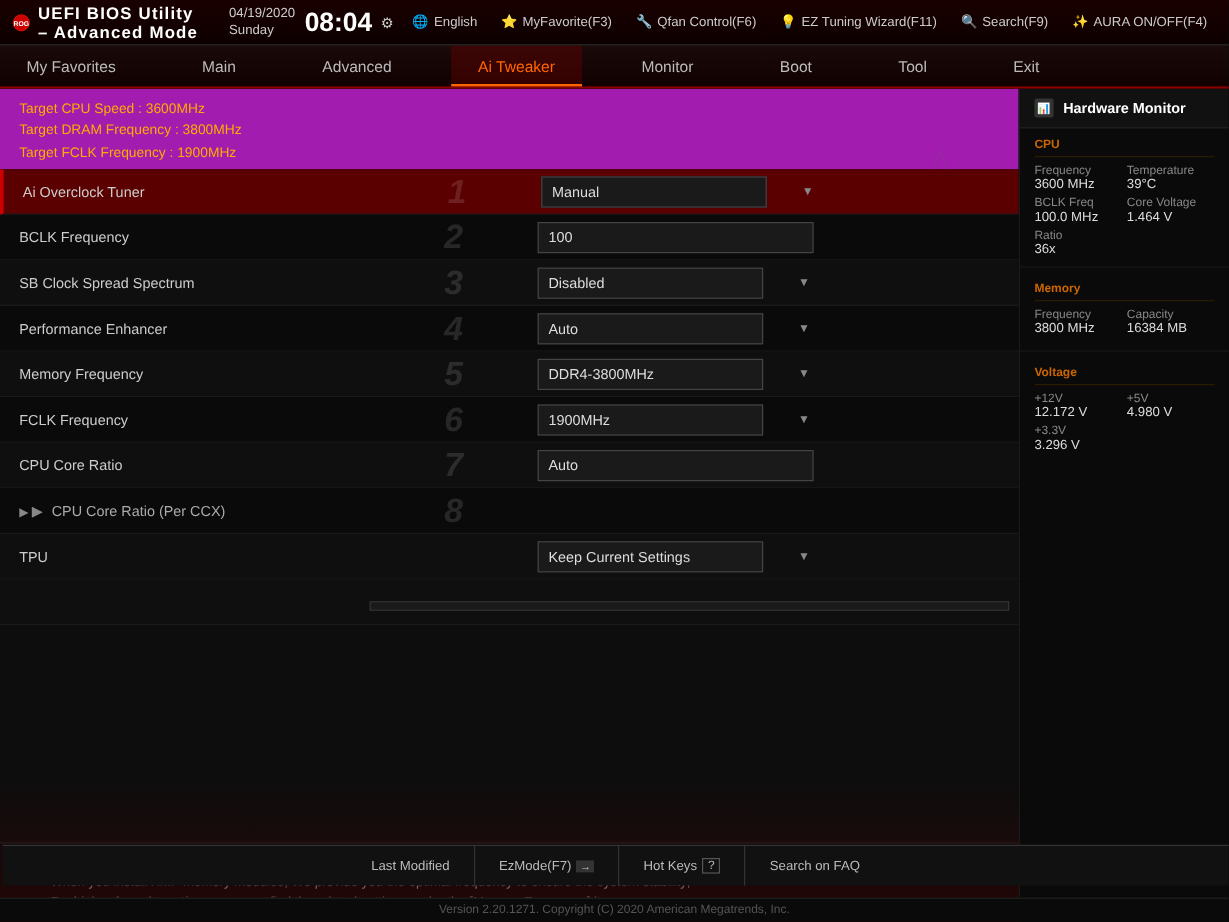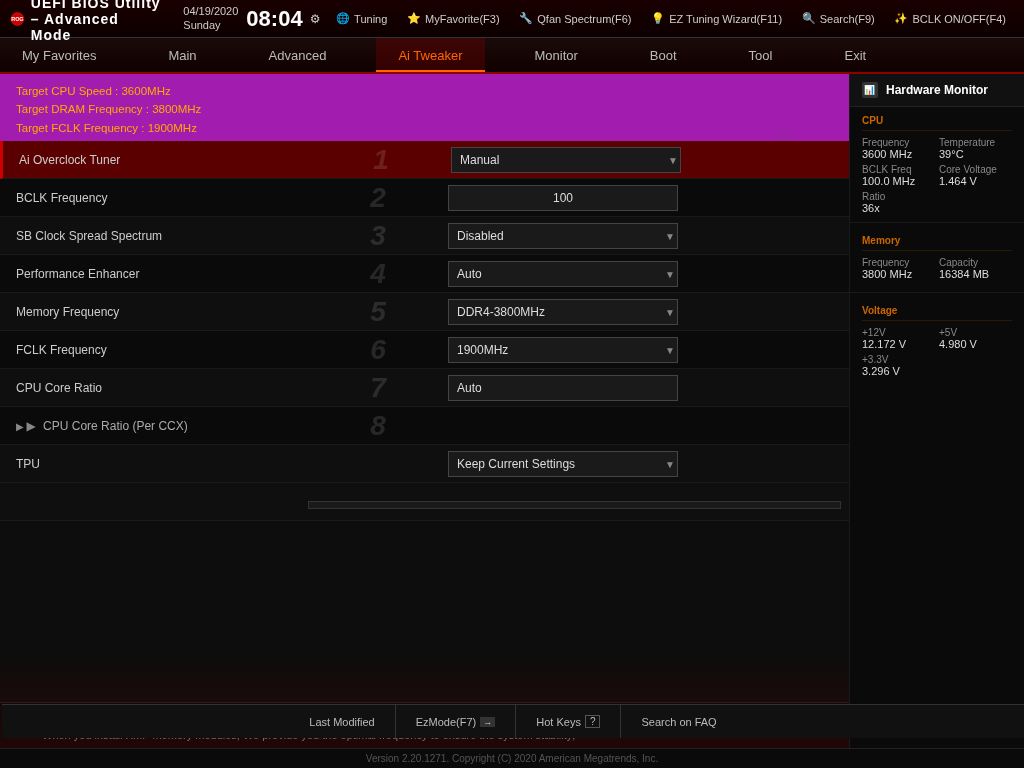--- a/index.html
+++ b/index.html
@@ -163,21 +163,21 @@
       text-align: center;
       font-size: 28px;
       font-weight: bold;
       color: rgba(255,255,255,0.12);
       font-style: italic;
     }
     .setting-control {
       flex: 1;
     }
     .setting-select {
-      width: 230px;
+      width: 188px;
       background: #1a1a1a;
       border: 1px solid #444;
       color: #ddd;
       padding: 5px 24px 5px 8px;
       font-size: 12px;
       cursor: pointer;
       appearance: none;
       -webkit-appearance: none;
       position: relative;
     }
@@ -196,21 +196,20 @@
       font-size: 10px;
       pointer-events: none;
     }
     .setting-input {
       width: 230px;
       background: #1a1a1a;
       border: 1px solid #444;
       color: #ddd;
       padding: 5px 8px;
       font-size: 12px;
-      text-align: center;
     }
     .setting-text {
       width: 230px;
       background: #1a1a1a;
       border: 1px solid #444;
       color: #ddd;
       padding: 5px 8px;
       font-size: 12px;
       display: flex;
       align-items: center;
@@ -401,41 +400,41 @@
       <div>04/19/2020</div>
       <div>Sunday</div>
     </div>
     <span class="header-time">08:04</span>
     <span class="gear-icon">⚙</span>
   </div>
 
   <div class="header-toolbar">
     <button class="header-btn">
       <span>🌐</span>
-      <span>Tuning</span>
+      <span>English</span>
     </button>
     <button class="header-btn">
       <span>⭐</span>
       <span>MyFavorite(F3)</span>
     </button>
     <button class="header-btn">
       <span>🔧</span>
-      <span>Qfan Spectrum(F6)</span>
+      <span>Qfan Control(F6)</span>
     </button>
     <button class="header-btn">
       <span>💡</span>
       <span>EZ Tuning Wizard(F11)</span>
     </button>
     <button class="header-btn">
       <span>🔍</span>
       <span>Search(F9)</span>
     </button>
     <button class="header-btn">
       <span>✨</span>
-      <span>BCLK ON/OFF(F4)</span>
+      <span>AURA ON/OFF(F4)</span>
     </button>
   </div>
 </div>
 
 <div class="nav">
   <div class="nav-item">
     <span>My Favorites</span>
   </div>
   <div class="nav-item">
     <span>Main</span>

